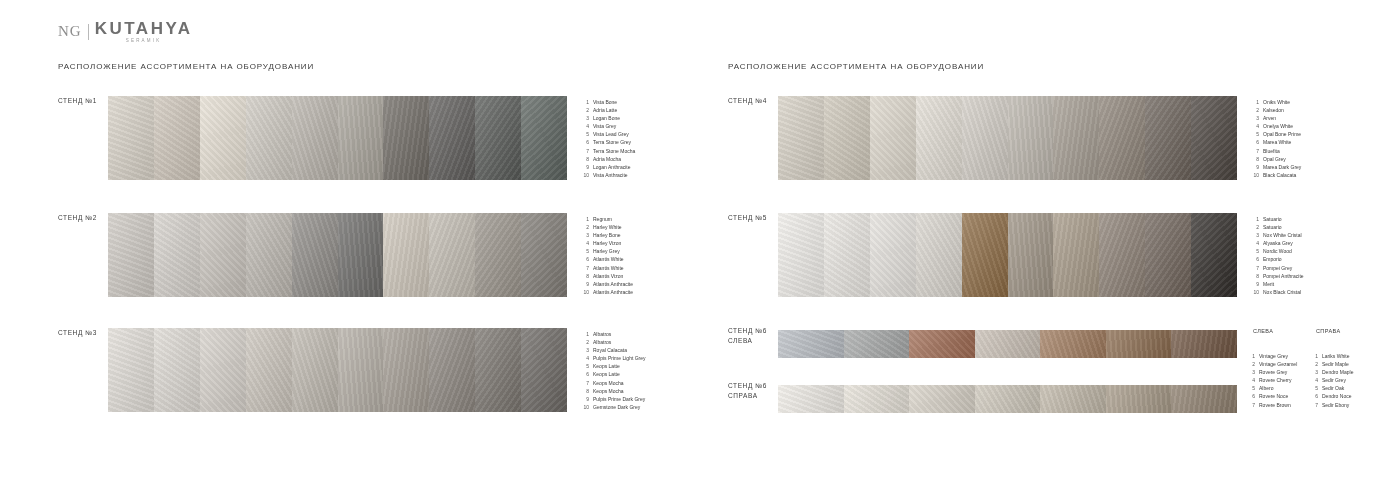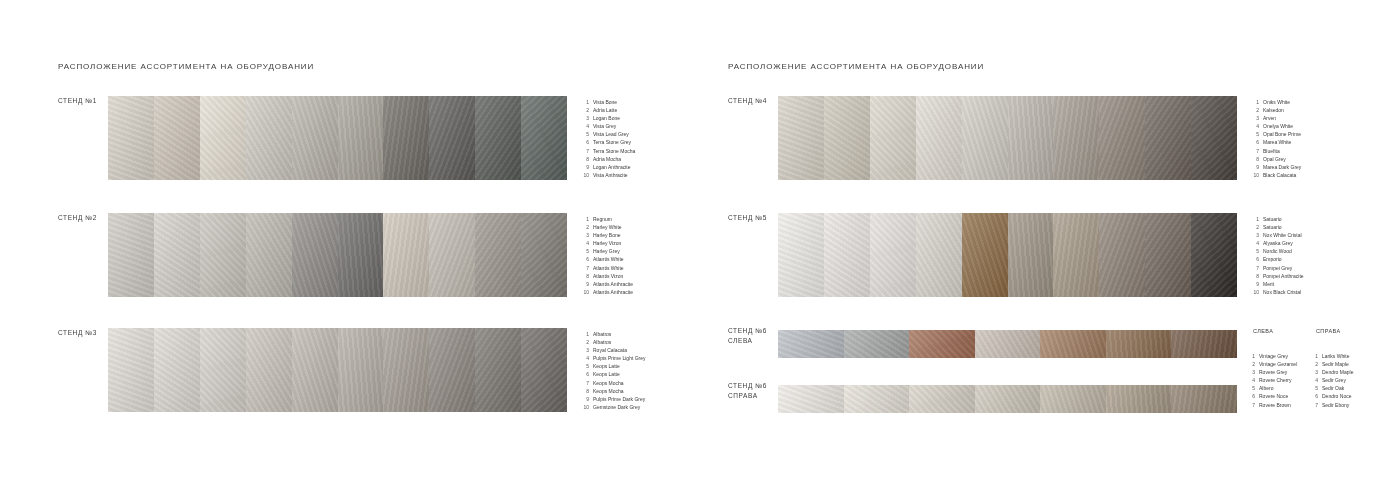--- a/index.html
+++ b/index.html
@@ -109,20 +109,28 @@
     font-size: 5.5px;
     letter-spacing: 0.4px;
     color: #3a3a3a;
   }
 </style>
 </head>
 <body>
 
 <div class="page">
 
+  <div class="logo">
+    <span class="logo-ng">NG</span>
+    <span class="logo-div"></span>
+    <span class="logo-main">
+      <span class="logo-kutahya">KUTAHYA</span>
+      <span class="logo-sub">SERAMIK</span>
+    </span>
+  </div>
 
   <div class="col-heading" style="left:58px; top:62px;">РАСПОЛОЖЕНИЕ АССОРТИМЕНТА НА ОБОРУДОВАНИИ</div>
   <div class="col-heading" style="left:728px; top:62px;">РАСПОЛОЖЕНИЕ АССОРТИМЕНТА НА ОБОРУДОВАНИИ</div>
 
   <div class="stand-label" style="left:58px; top:96px;">СТЕНД №1</div>
   <div class="strip" id="strip-0" style="left:108px; top:96px; width:459px; height:84px;">
       <div class="panel" style="background: linear-gradient(115deg, rgba(255, 255, 255, 0.22), rgba(0, 0, 0, 0.12)), repeating-linear-gradient(20deg, rgba(255, 255, 255, 0.07) 0px, rgba(255, 255, 255, 0.07) 2px, rgba(0, 0, 0, 0.05) 2px, rgba(0, 0, 0, 0.05) 5px), rgb(217, 211, 200);"></div>
       <div class="panel" style="background: linear-gradient(115deg, rgba(255, 255, 255, 0.22), rgba(0, 0, 0, 0.12)), repeating-linear-gradient(33deg, rgba(255, 255, 255, 0.07) 0px, rgba(255, 255, 255, 0.07) 2px, rgba(0, 0, 0, 0.05) 2px, rgba(0, 0, 0, 0.05) 5px), rgb(207, 198, 186);"></div>
       <div class="panel" style="background: linear-gradient(115deg, rgba(255, 255, 255, 0.22), rgba(0, 0, 0, 0.12)), repeating-linear-gradient(46deg, rgba(255, 255, 255, 0.07) 0px, rgba(255, 255, 255, 0.07) 2px, rgba(0, 0, 0, 0.05) 2px, rgba(0, 0, 0, 0.05) 5px), rgb(231, 224, 212);"></div>
       <div class="panel" style="background: linear-gradient(115deg, rgba(255, 255, 255, 0.22), rgba(0, 0, 0, 0.12)), repeating-linear-gradient(59deg, rgba(255, 255, 255, 0.07) 0px, rgba(255, 255, 255, 0.07) 2px, rgba(0, 0, 0, 0.05) 2px, rgba(0, 0, 0, 0.05) 5px), rgb(207, 202, 194);"></div>

